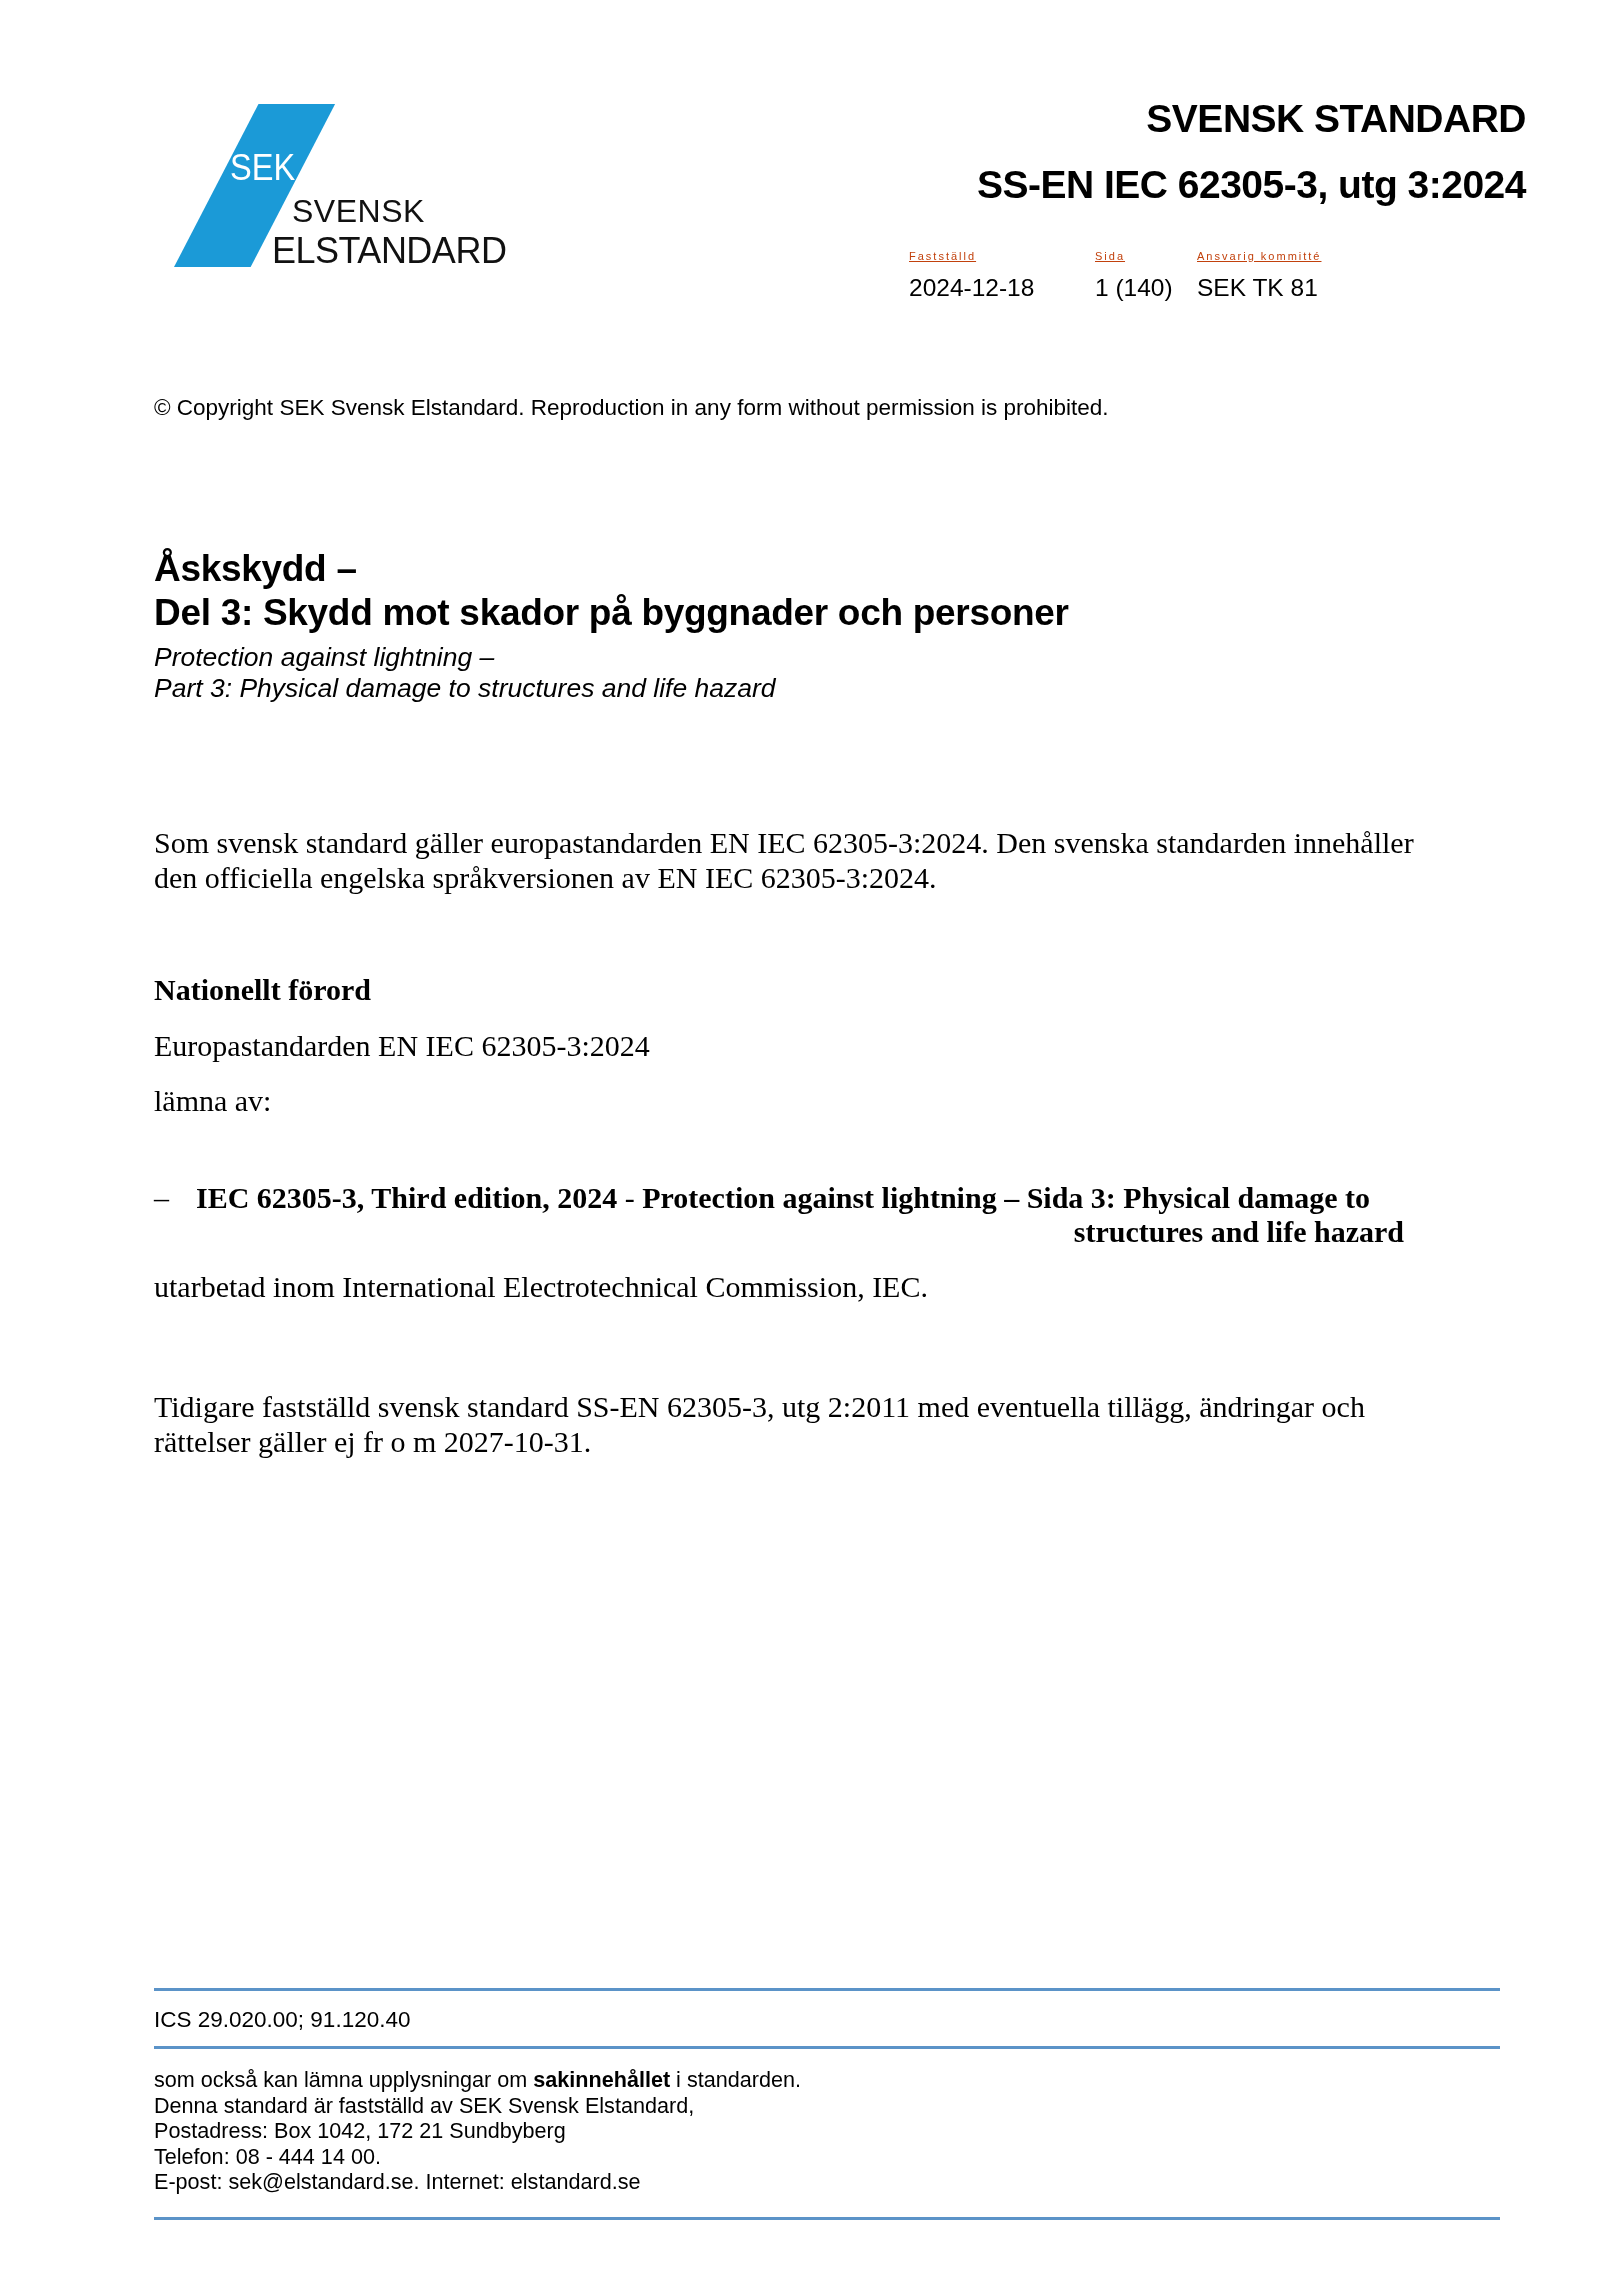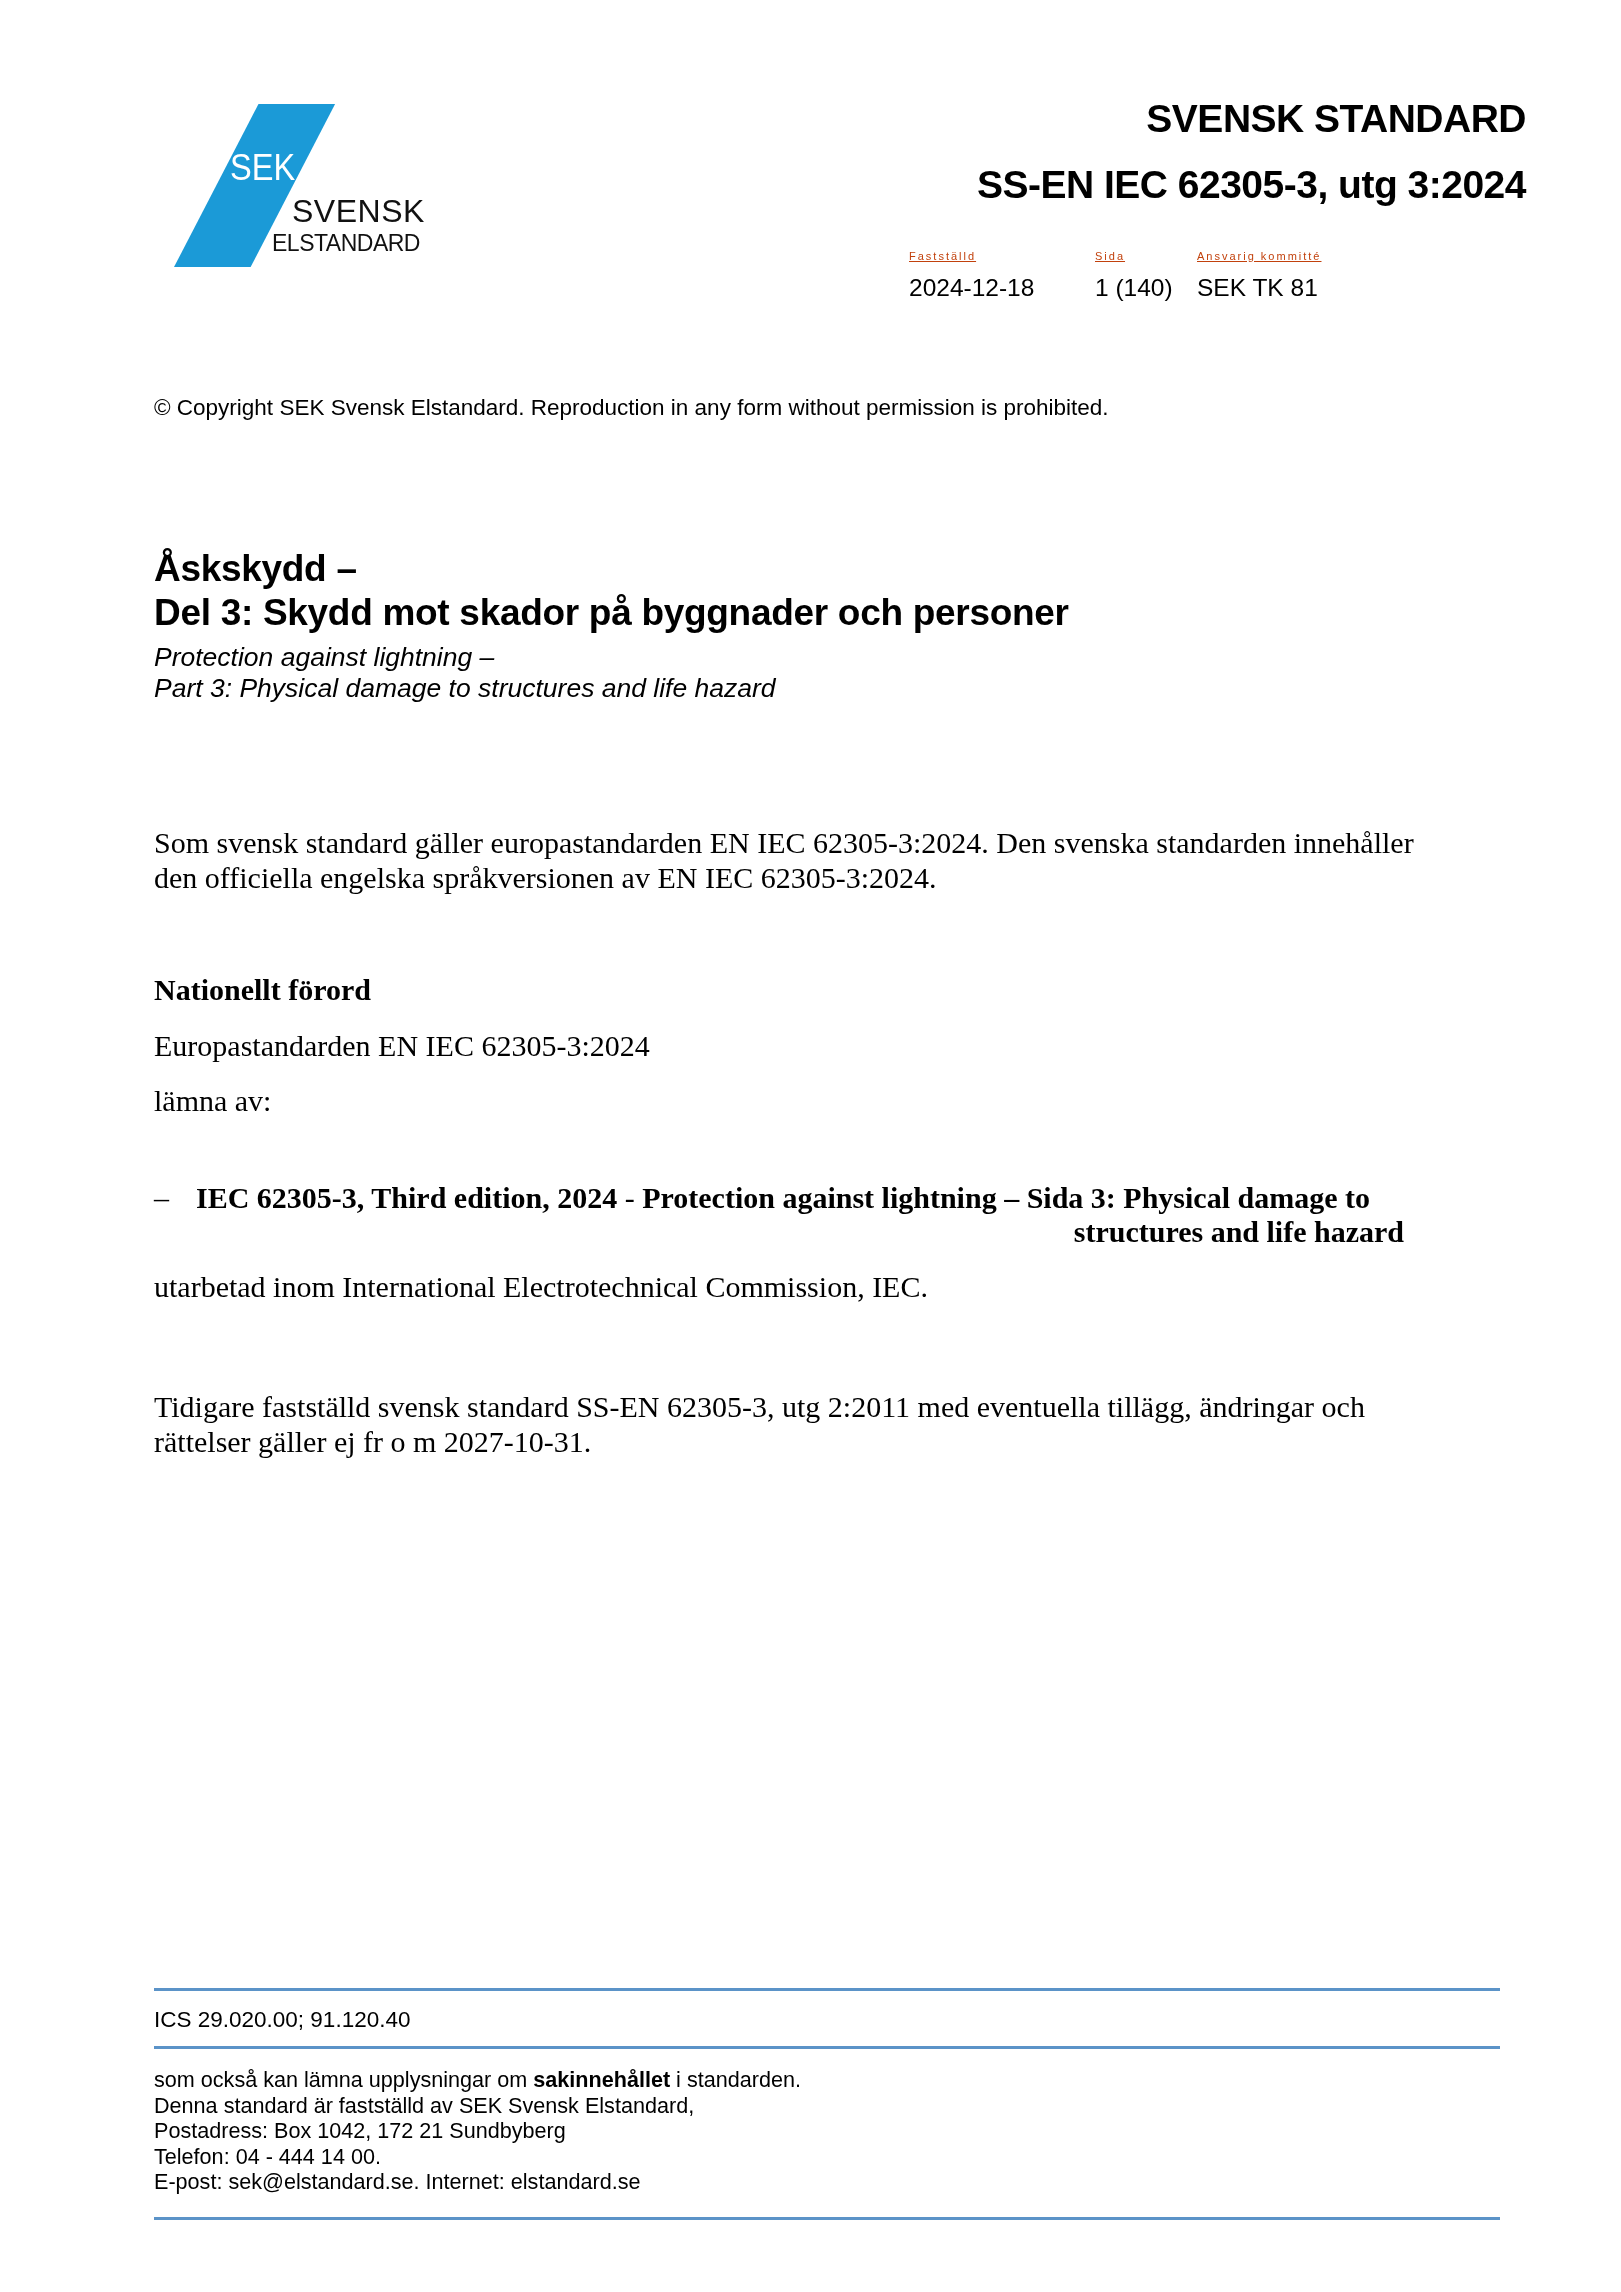--- a/index.html
+++ b/index.html
@@ -22,21 +22,21 @@
     position: absolute; left: 56px; top: 43px;
     color: #ffffff; font-size: 37px; font-weight: 400; letter-spacing: 0px;
     transform: scale(0.88, 1); transform-origin: 0 0;
   }
   .logo-line1 {
     position: absolute; left: 118px; top: 89px;
     font-size: 32px; font-weight: 400; letter-spacing: 0.5px; color: #111;
   }
   .logo-line2 {
     position: absolute; left: 98px; top: 126px;
-    font-size: 23px; font-weight: 400; letter-spacing: -0.5px; color: #111;
+    font-size: 36px; font-weight: 400; letter-spacing: -0.5px; color: #111;
   }
 
   
   .doc-type {
     position: absolute; right: 95px; top: 97px;
     font-size: 39px; font-weight: 700; letter-spacing: -0.5px; white-space: nowrap;
   }
   .doc-id {
     position: absolute; right: 95px; top: 163px;
     font-size: 39px; font-weight: 700; letter-spacing: -0.5px; white-space: nowrap;
@@ -160,20 +160,20 @@
   </div>
 
   <div class="rule rule1" style="background: rgb(91, 147, 200);"></div>
   <div class="ics sans">ICS 29.020.00; 91.120.40</div>
   <div class="rule rule2" style="background: rgb(91, 147, 200);"></div>
 
   <div class="address sans">
     <div><span>som också kan lämna upplysningar om </span><b>sakinnehållet</b><span> i standarden.</span></div>
     <div>Denna standard är fastställd av SEK Svensk Elstandard,</div>
     <div>Postadress: Box 1042, 172 21 Sundbyberg</div>
-    <div>Telefon: 04 - 444 14 00.</div>
+    <div>Telefon: 08 - 444 14 00.</div>
     <div>E-post: sek@elstandard.se. Internet: elstandard.se</div>
   </div>
 
   <div class="rule rule3" style="background: rgb(91, 147, 200);"></div>
 
 </div>
 
 
 </body></html>

